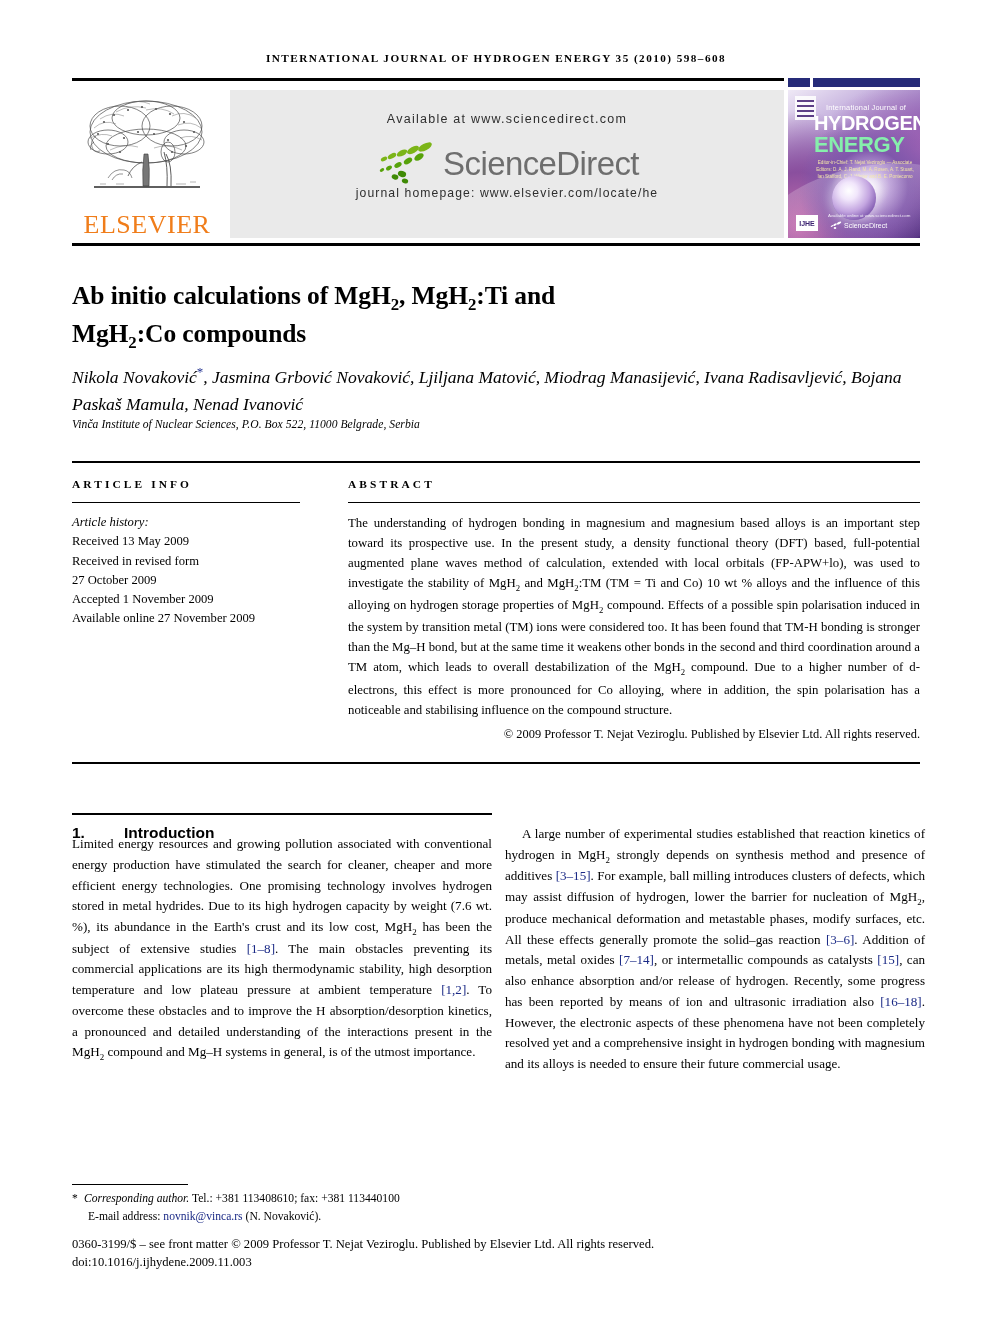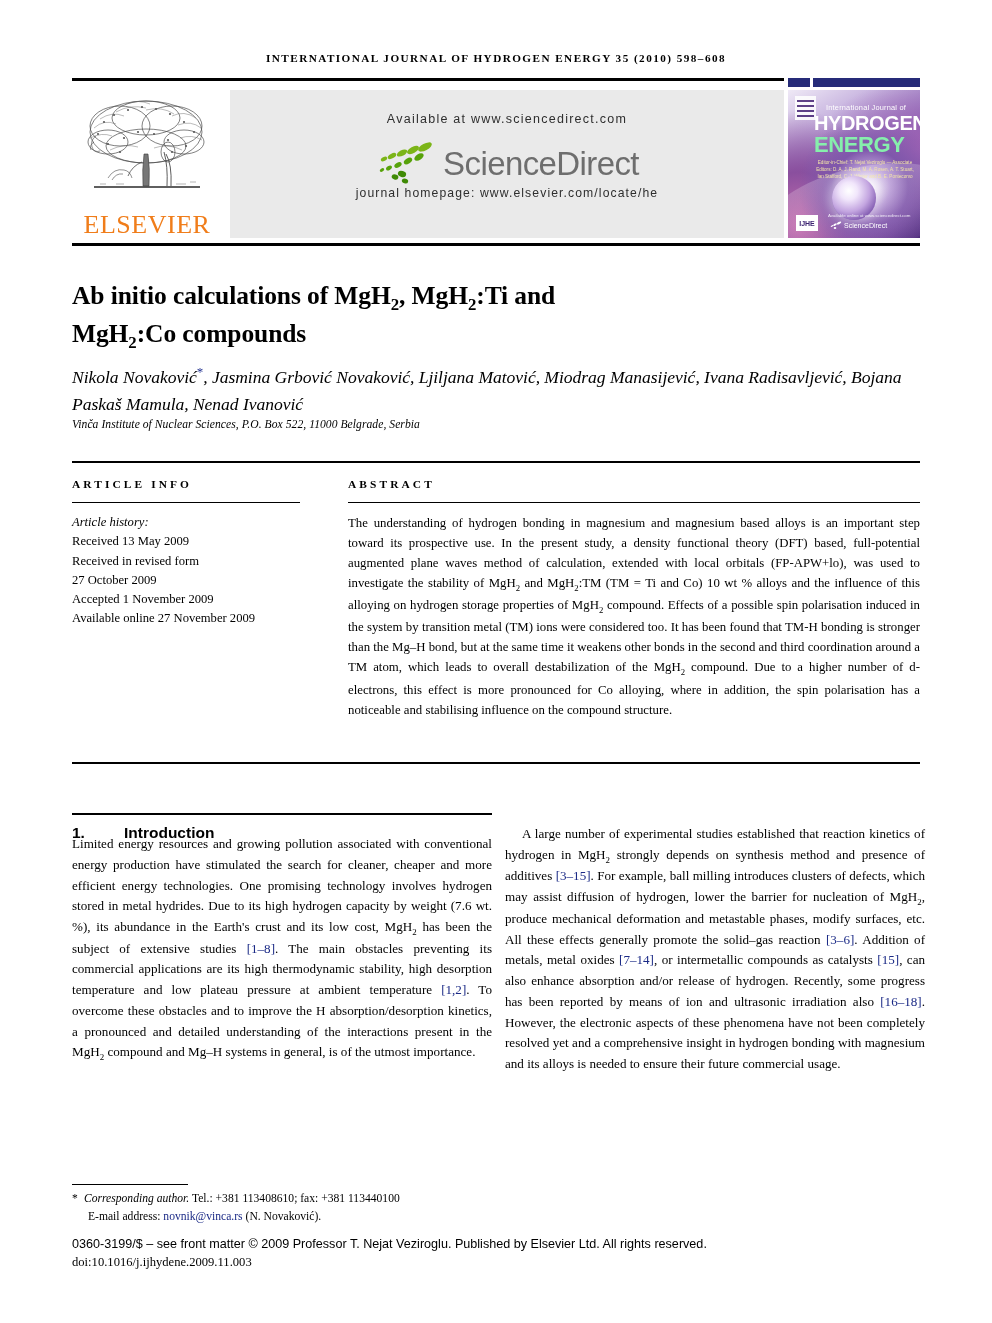--- a/index.html
+++ b/index.html
@@ -465,21 +465,21 @@
   }
   .footnote .ital { font-style: italic; }
   .footnote .mail { color: #1b2a86; }
   .footnote .indent { padding-left: 16px; }
 
   .issn-line {
     position: absolute;
     top: 1235px;
     left: 72px;
     width: 856px;
-    font-family: Liberation Sans, sans-serif;
+    font-family: Liberation Serif, serif;
     font-size: 12.6px;
     line-height: 1.5;
   }
   .doi-line {
     position: absolute;
     top: 1253px;
     left: 72px;
     width: 856px;
     font-family: Liberation Serif, serif;
     font-size: 12.6px;
@@ -652,20 +652,21 @@
         <li>Accepted 1 November 2009</li>
         <li>Available online 27 November 2009</li>
       </ul>
     </div>
   </div>
 
   <div class="col-abstract">
     <div class="sec-label">abstract</div>
     <div class="hairline"></div>
     <div class="abstract-body"><span>The understanding of hydrogen bonding in magnesium and magnesium based alloys is an important step toward its prospective use. In the present study, a density functional theory (DFT) based, full-potential augmented plane waves method of calculation, extended with local orbitals (FP-APW+lo), was used to investigate the stability of MgH</span><sub>2</sub><span> and MgH</span><sub>2</sub><span>:TM (TM = Ti and Co) 10 wt % alloys and the influence of this alloying on hydrogen storage properties of MgH</span><sub>2</sub><span> compound. Effects of a possible spin polarisation induced in the system by transition metal (TM) ions were considered too. It has been found that TM-H bonding is stronger than the Mg–H bond, but at the same time it weakens other bonds in the second and third coordination around a TM atom, which leads to overall destabilization of the MgH</span><sub>2</sub><span> compound. Due to a higher number of d-electrons, this effect is more pronounced for Co alloying, where in addition, the spin polarisation has a noticeable and stabilising influence on the compound structure.</span></div>
+    <div class="abstract-copy">© 2009 Professor T. Nejat Veziroglu. Published by Elsevier Ltd. All rights reserved.</div>
   </div>
 
   <div class="rule-info-bottom"></div>
 
   <div class="rule-body-top"></div>
   <div class="section-head">
     <span class="num">1.</span>
     <span>Introduction</span>
   </div>
 

